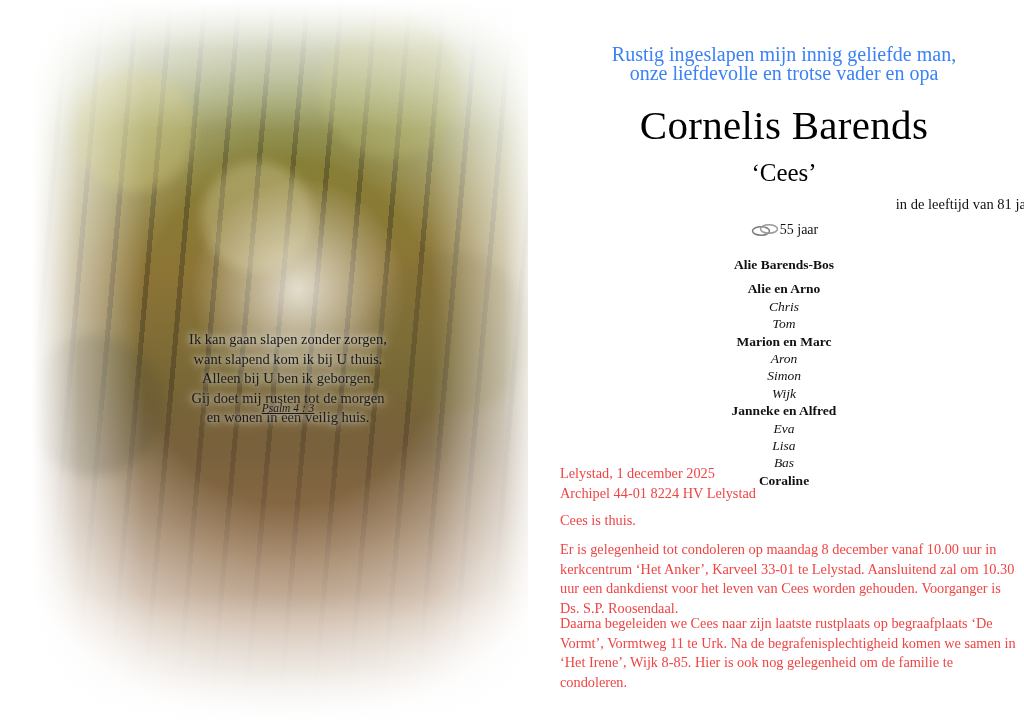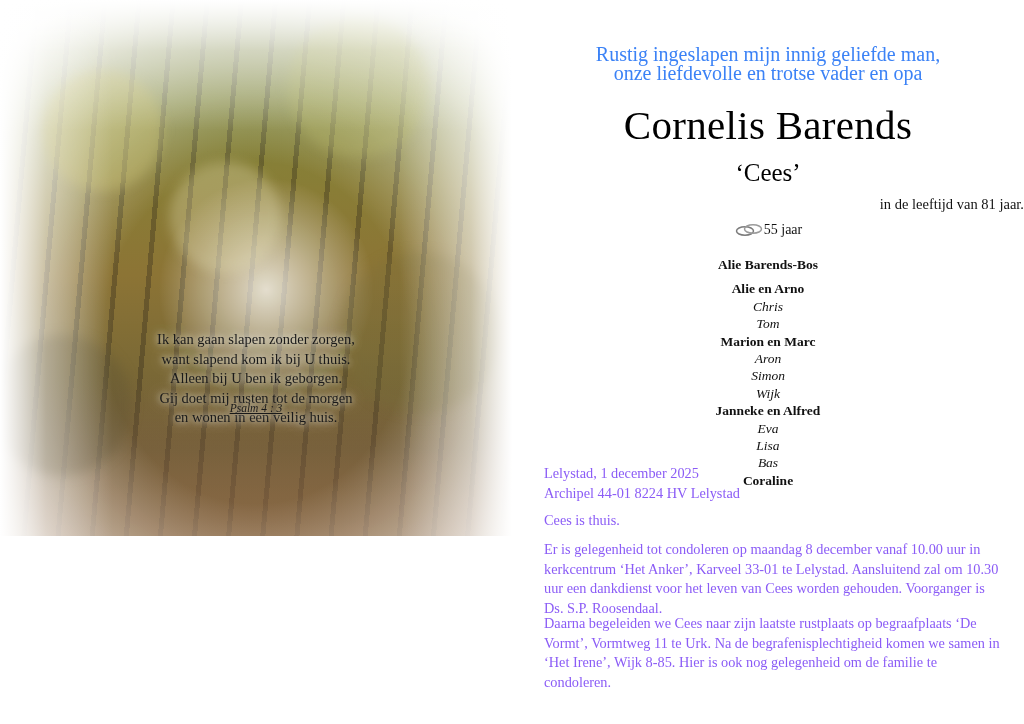--- a/index.html
+++ b/index.html
@@ -19,23 +19,24 @@
     width: 1024px;
     height: 724px;
     background: #ffffff;
     display: flex;
   }
 
   
   .left-panel {
     position: relative;
     width: 512px;
-    height: 536px;
+    height: 724px;
     overflow: hidden;
     background: #15803d;
+    margin-left: 32px;
   }
   .photo {
     position: absolute;
     left: 0;
     top: 0;
     width: 512px;
     height: 724px;
     background:
       
       radial-gradient(ellipse 78% 62% at 50% 46%, rgba(255,255,255,0) 38%, rgba(255,255,255,0.55) 68%, rgba(255,255,255,0.95) 88%, #ffffff 100%),
@@ -169,21 +170,21 @@
   .fam-bold { font-weight: bold; }
   .fam-italic { font-style: italic; }
   .fam-spacer { height: 7px; }
 
   .body-block {
     position: absolute;
     left: 32px;
     width: 460px;
     font-size: 14.3px;
     line-height: 19.6px;
-    color: #8b5cf6;
+    color: #ef4444;
   }
   .b-addr { top: 464px; }
   .b-home { top: 511px; }
   .b-cond { top: 540px; }
   .b-burial { top: 614px; }
 </style>
 </head>
 <body>
 
 <div class="card">

